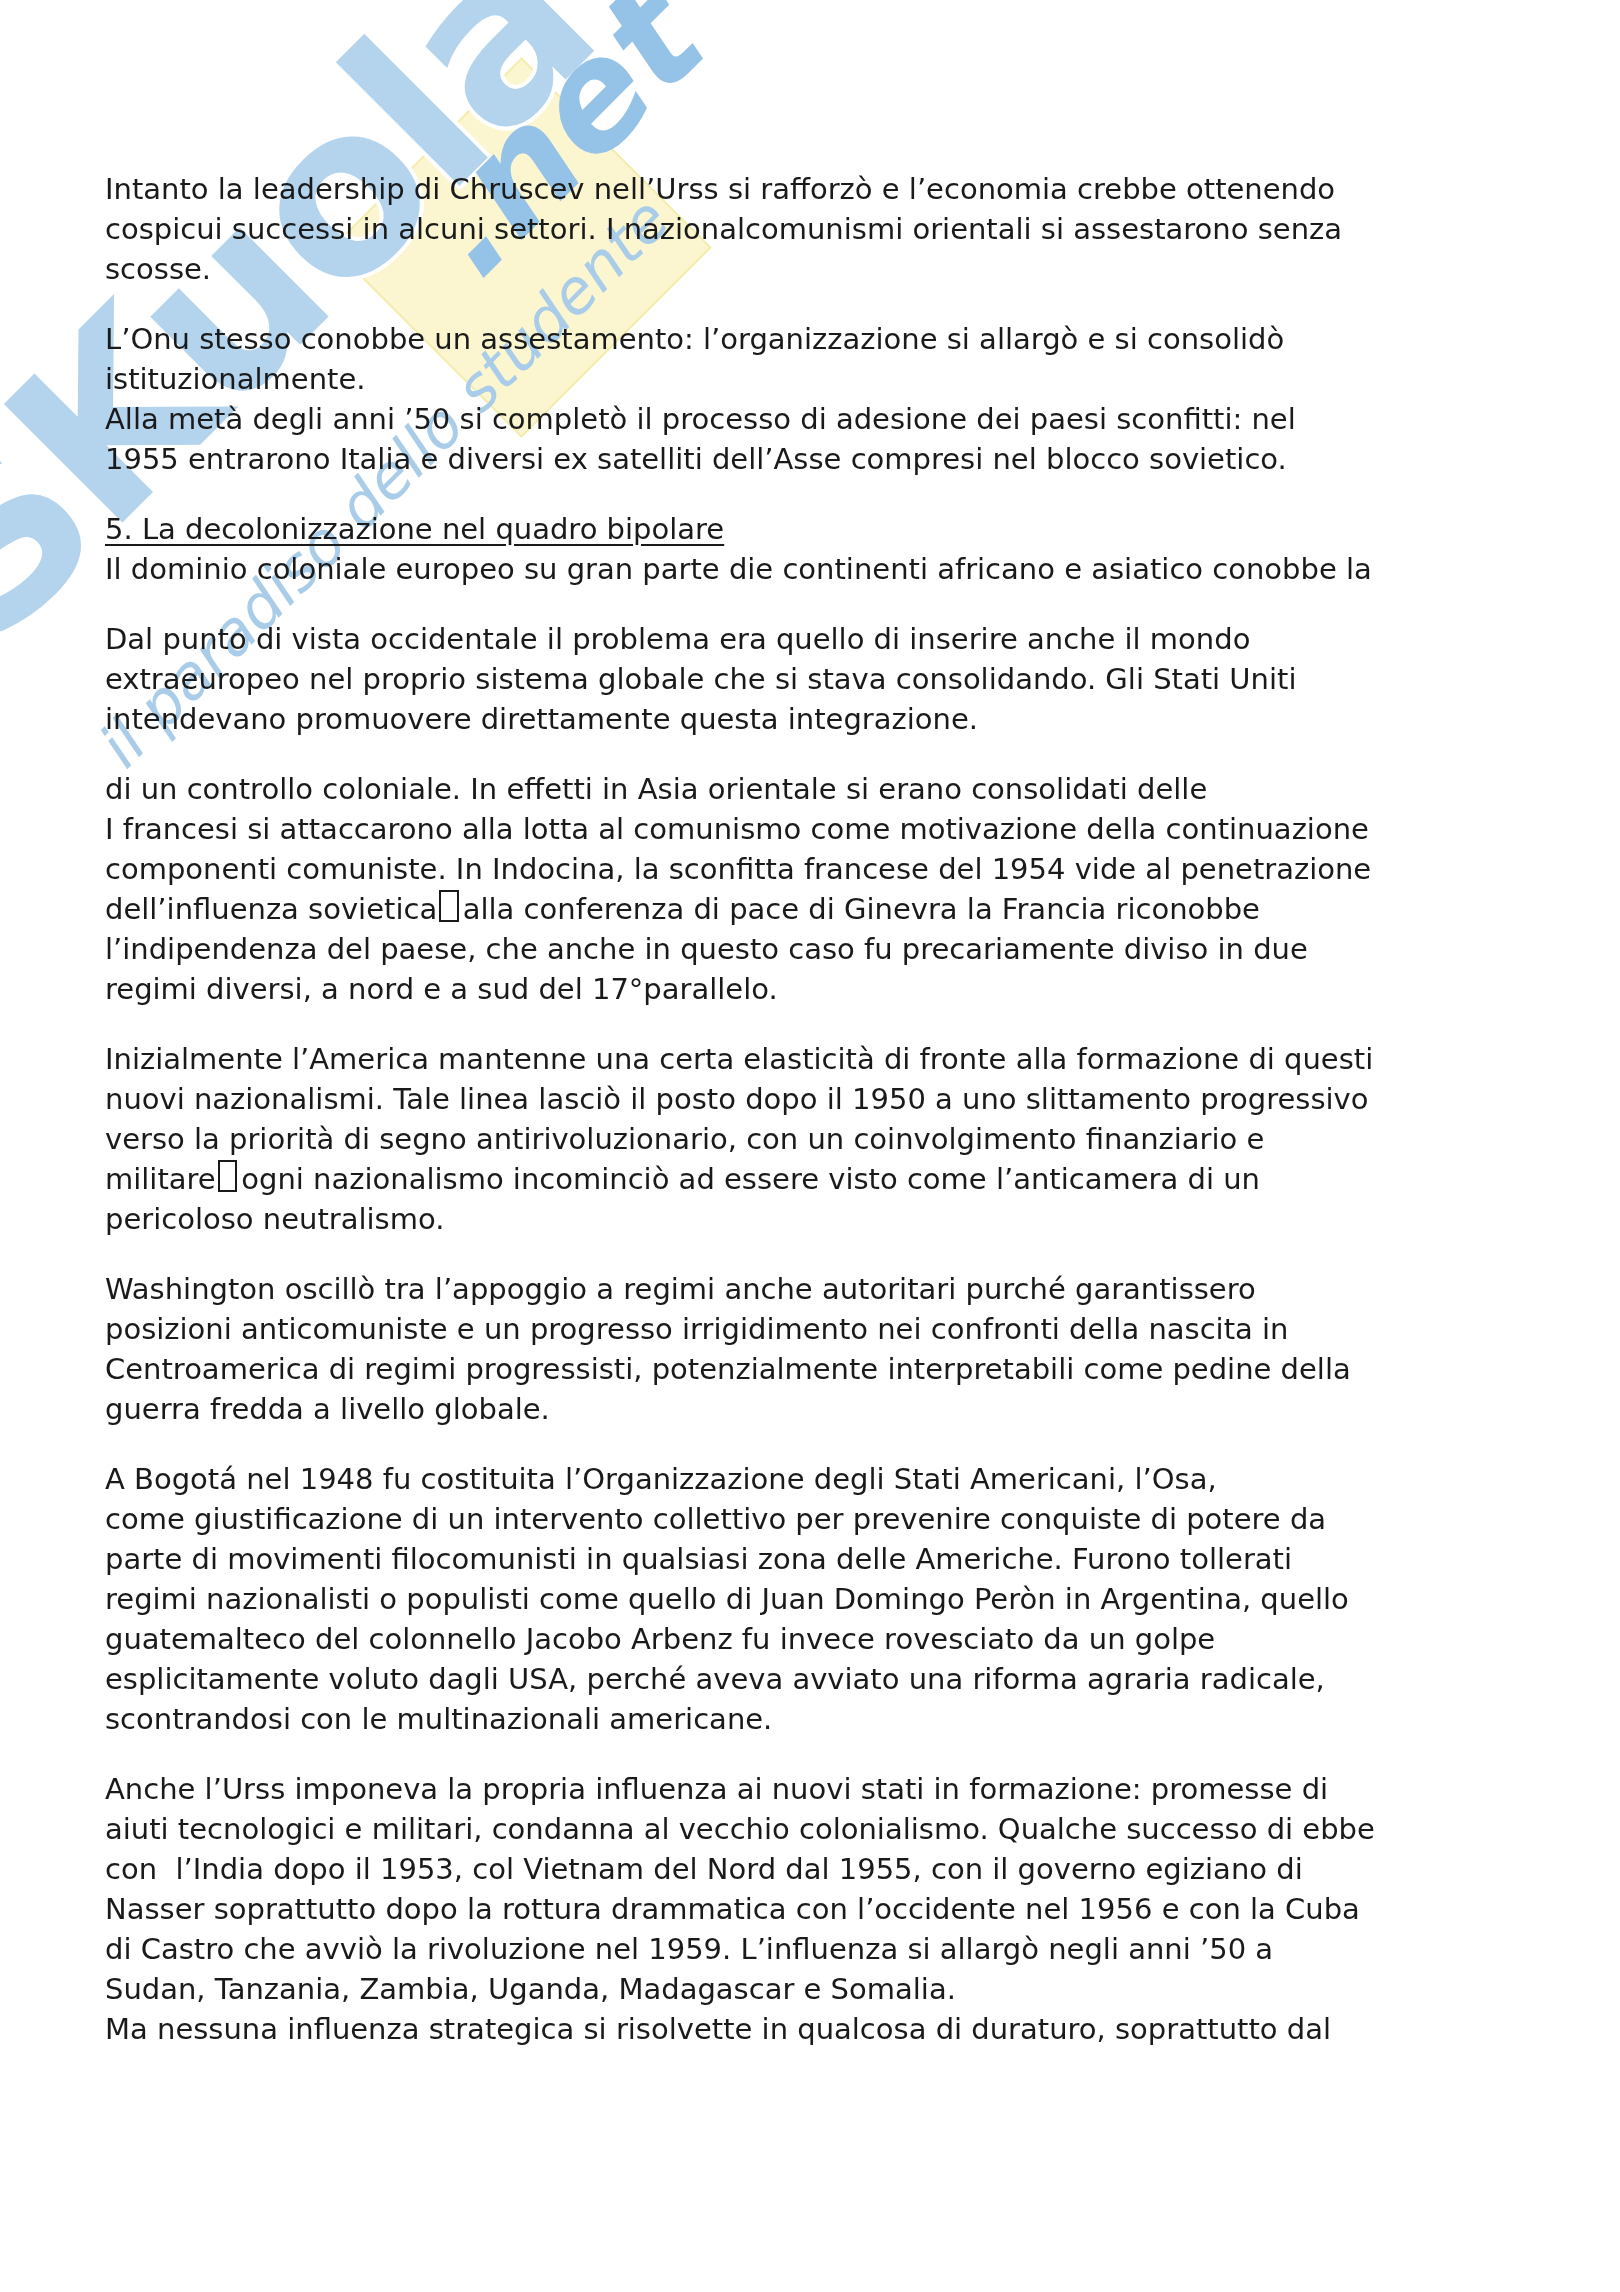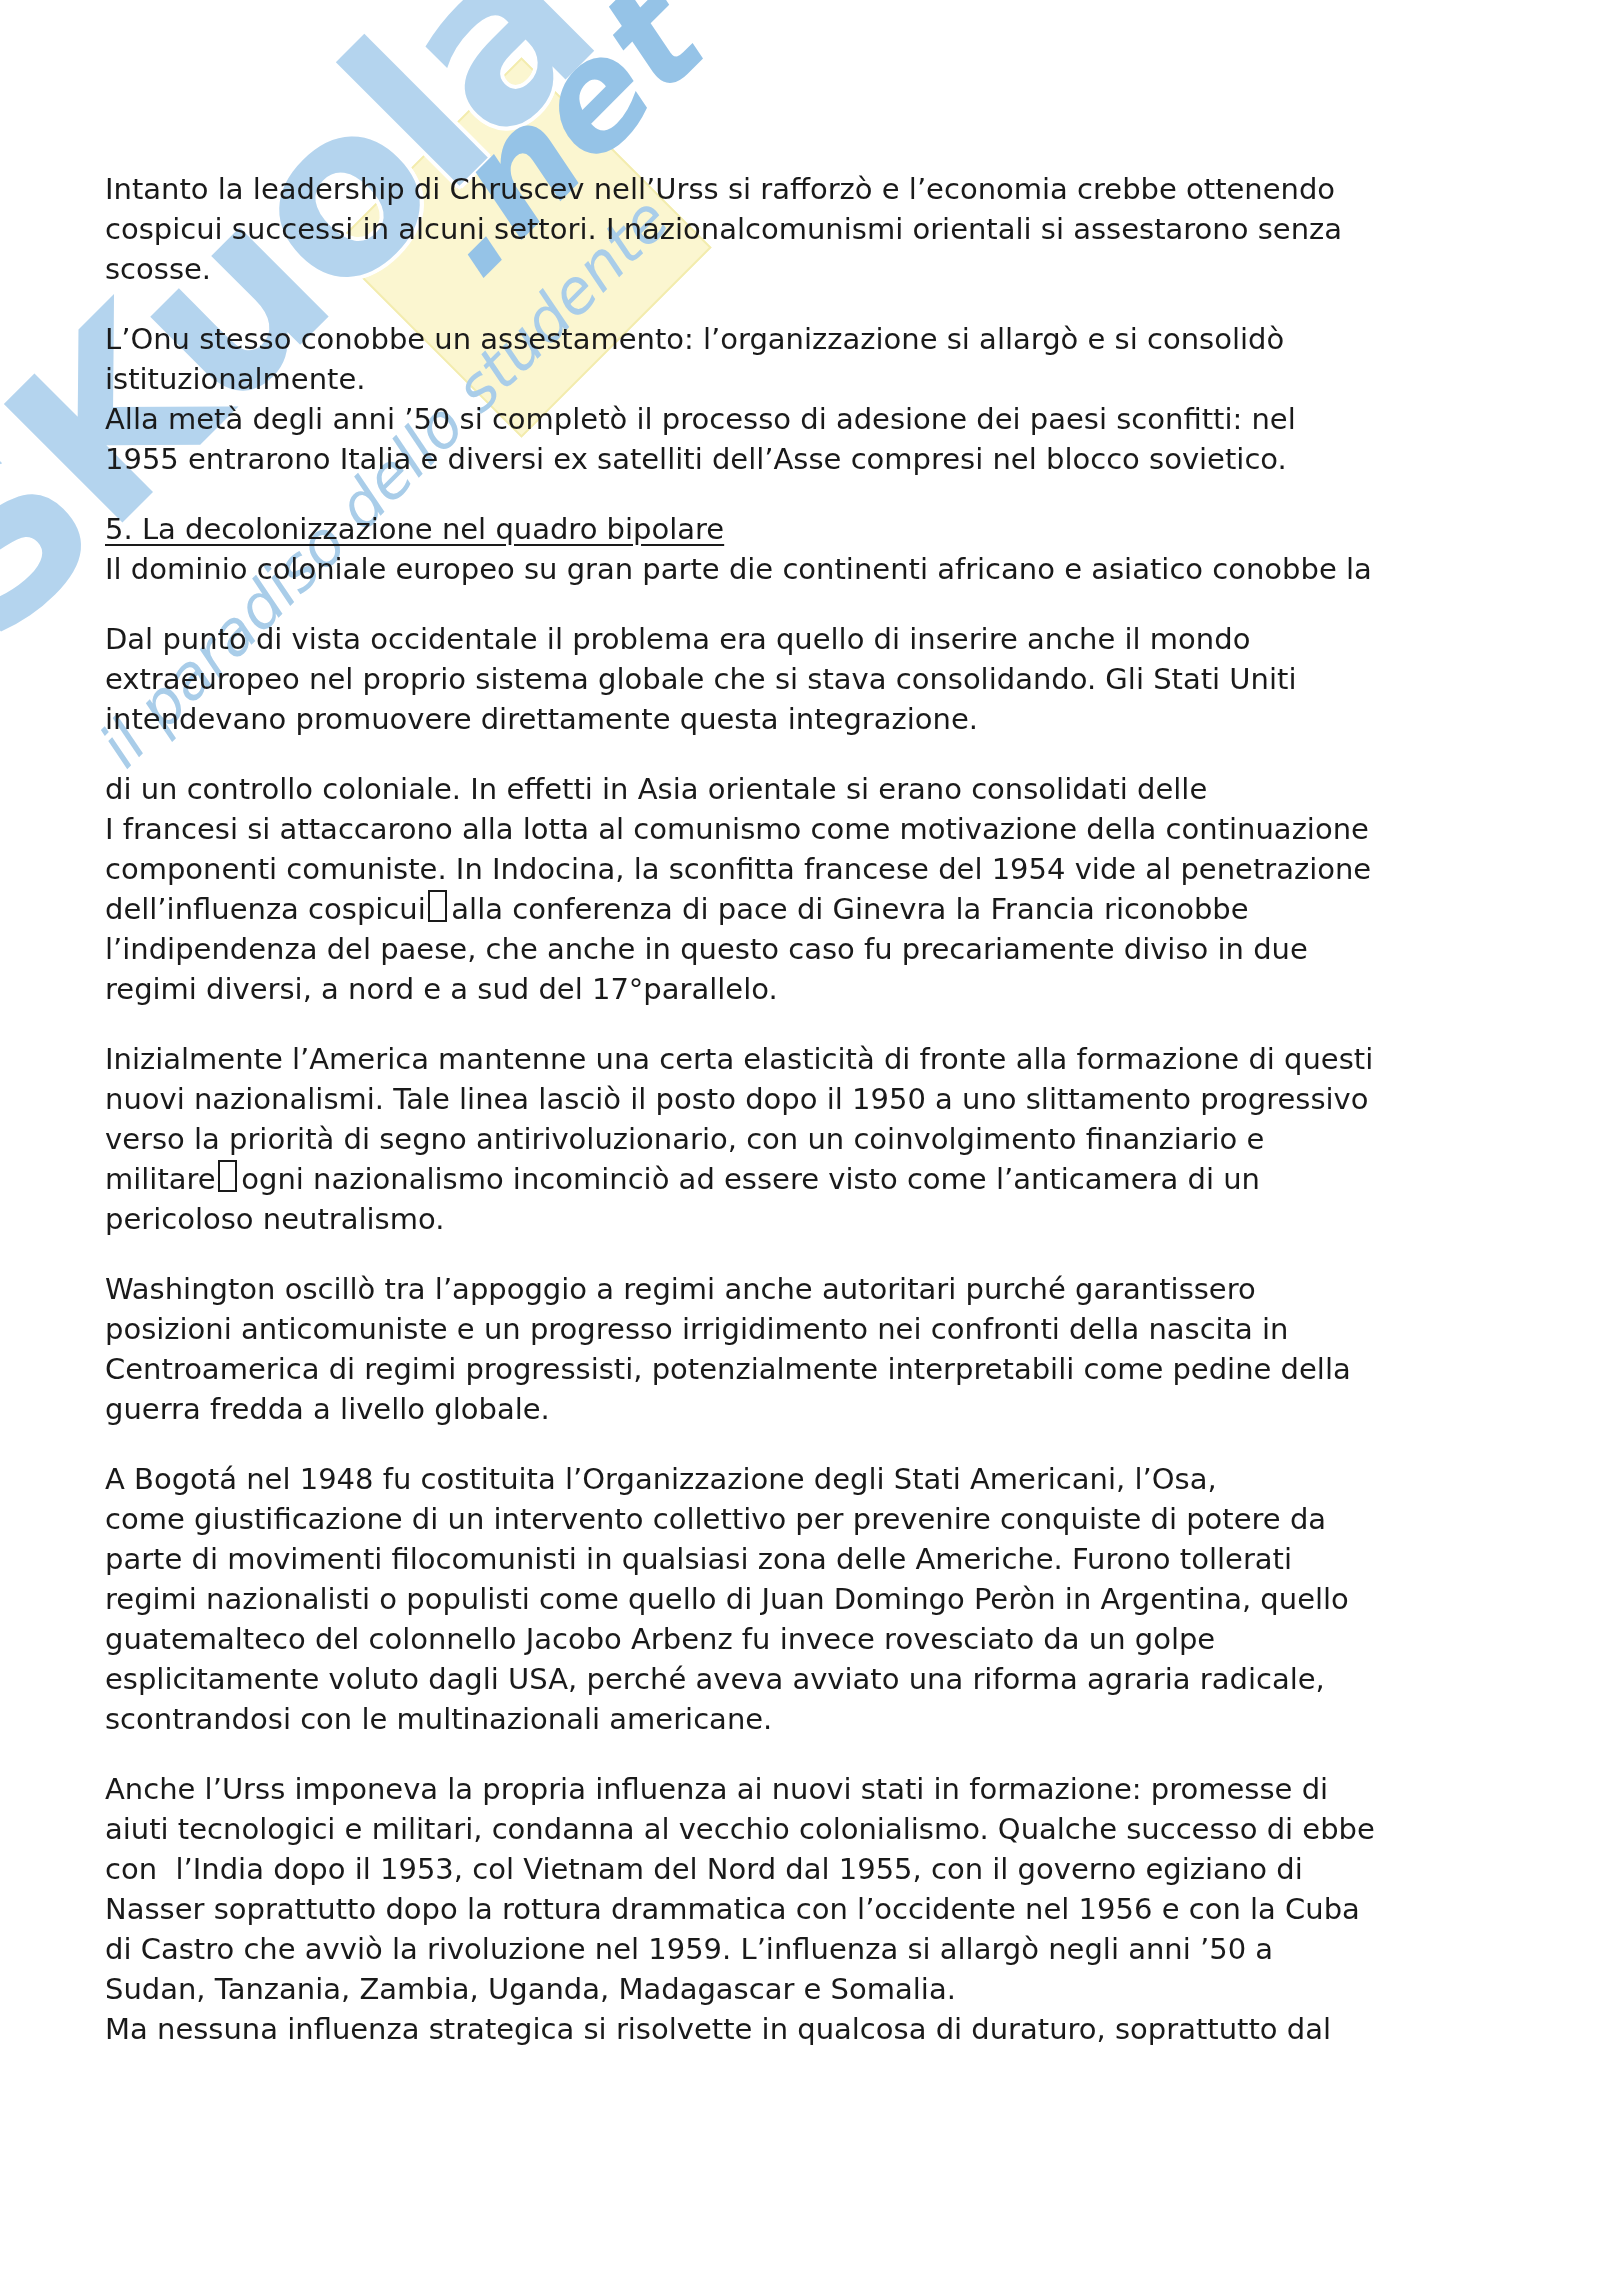--- a/index.html
+++ b/index.html
@@ -95,21 +95,21 @@
       </div>
       <div class="para">
         <div class="line"><span>Dal punto di vista occidentale il problema era quello di inserire anche il mondo</span></div>
         <div class="line"><span>extraeuropeo nel proprio sistema globale che si stava consolidando. Gli Stati Uniti</span></div>
         <div class="line"><span>intendevano promuovere direttamente questa integrazione.</span></div>
       </div>
       <div class="para">
         <div class="line"><span>di un controllo coloniale. In effetti in Asia orientale si erano consolidati delle</span></div>
         <div class="line"><span>I francesi si attaccarono alla lotta al comunismo come motivazione della continuazione</span></div>
         <div class="line"><span>componenti comuniste. In Indocina, la sconfitta francese del 1954 vide al penetrazione</span></div>
-        <div class="line"><span>dell’influenza cospicui</span><span class="tofu"></span><span>alla conferenza di pace di Ginevra la Francia riconobbe</span></div>
+        <div class="line"><span>dell’influenza sovietica</span><span class="tofu"></span><span>alla conferenza di pace di Ginevra la Francia riconobbe</span></div>
         <div class="line"><span>l’indipendenza del paese, che anche in questo caso fu precariamente diviso in due</span></div>
         <div class="line"><span>regimi diversi, a nord e a sud del 17°parallelo.</span></div>
       </div>
       <div class="para">
         <div class="line"><span>Inizialmente l’America mantenne una certa elasticità di fronte alla formazione di questi</span></div>
         <div class="line"><span>nuovi nazionalismi. Tale linea lasciò il posto dopo il 1950 a uno slittamento progressivo</span></div>
         <div class="line"><span>verso la priorità di segno antirivoluzionario, con un coinvolgimento finanziario e</span></div>
         <div class="line"><span>militare</span><span class="tofu"></span><span>ogni nazionalismo incominciò ad essere visto come l’anticamera di un</span></div>
         <div class="line"><span>pericoloso neutralismo.</span></div>
       </div>

